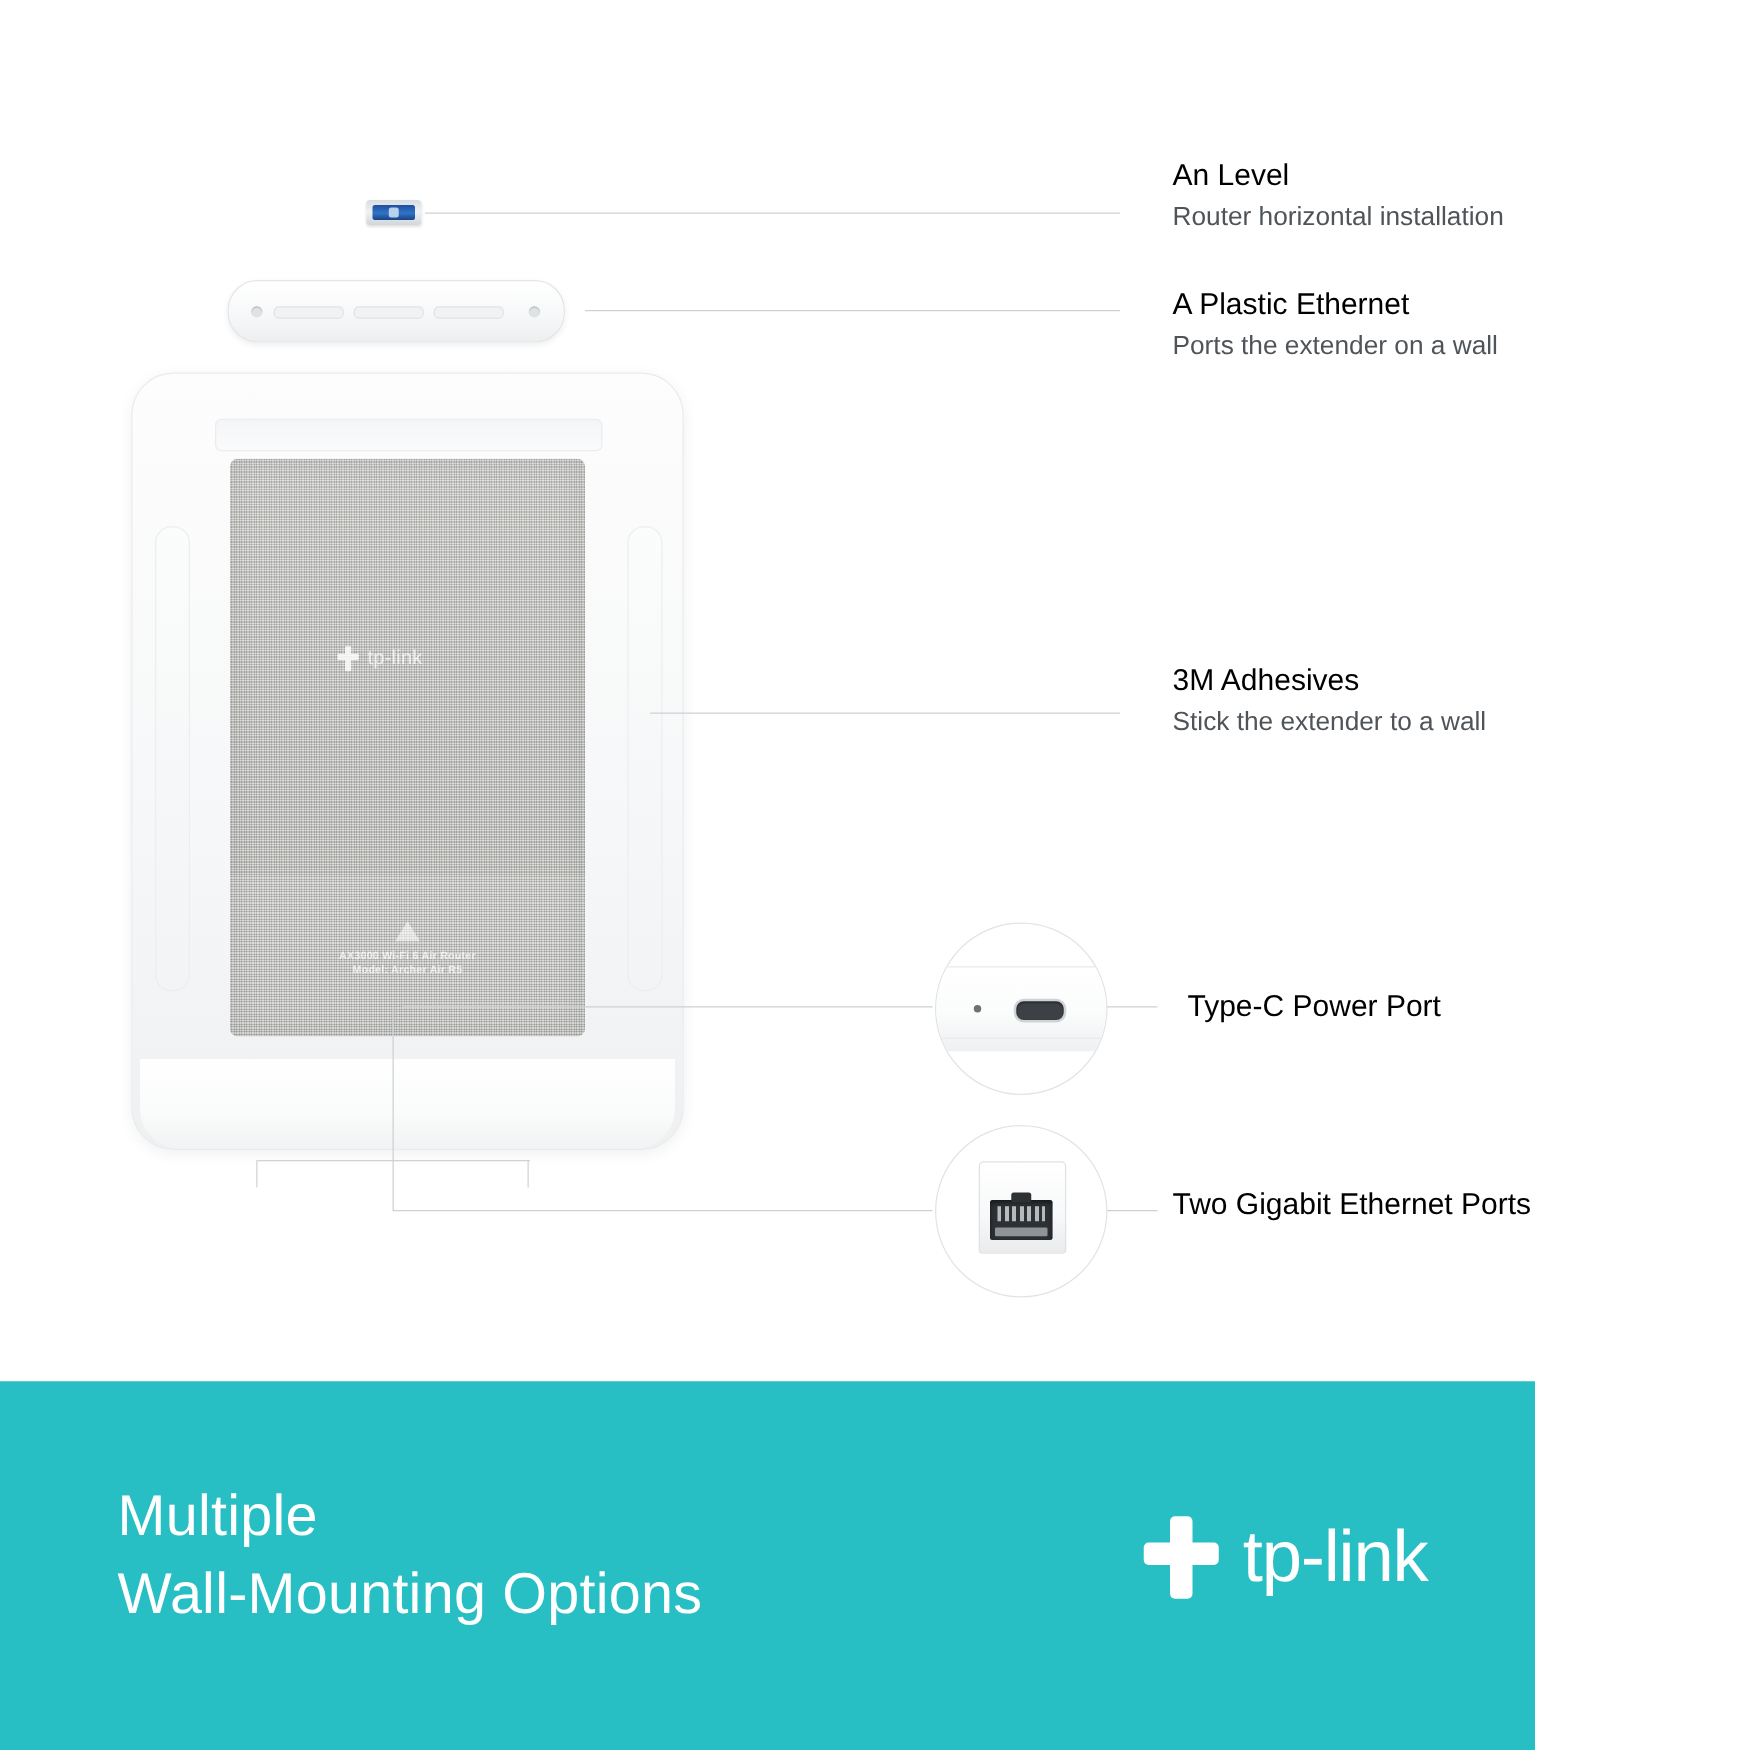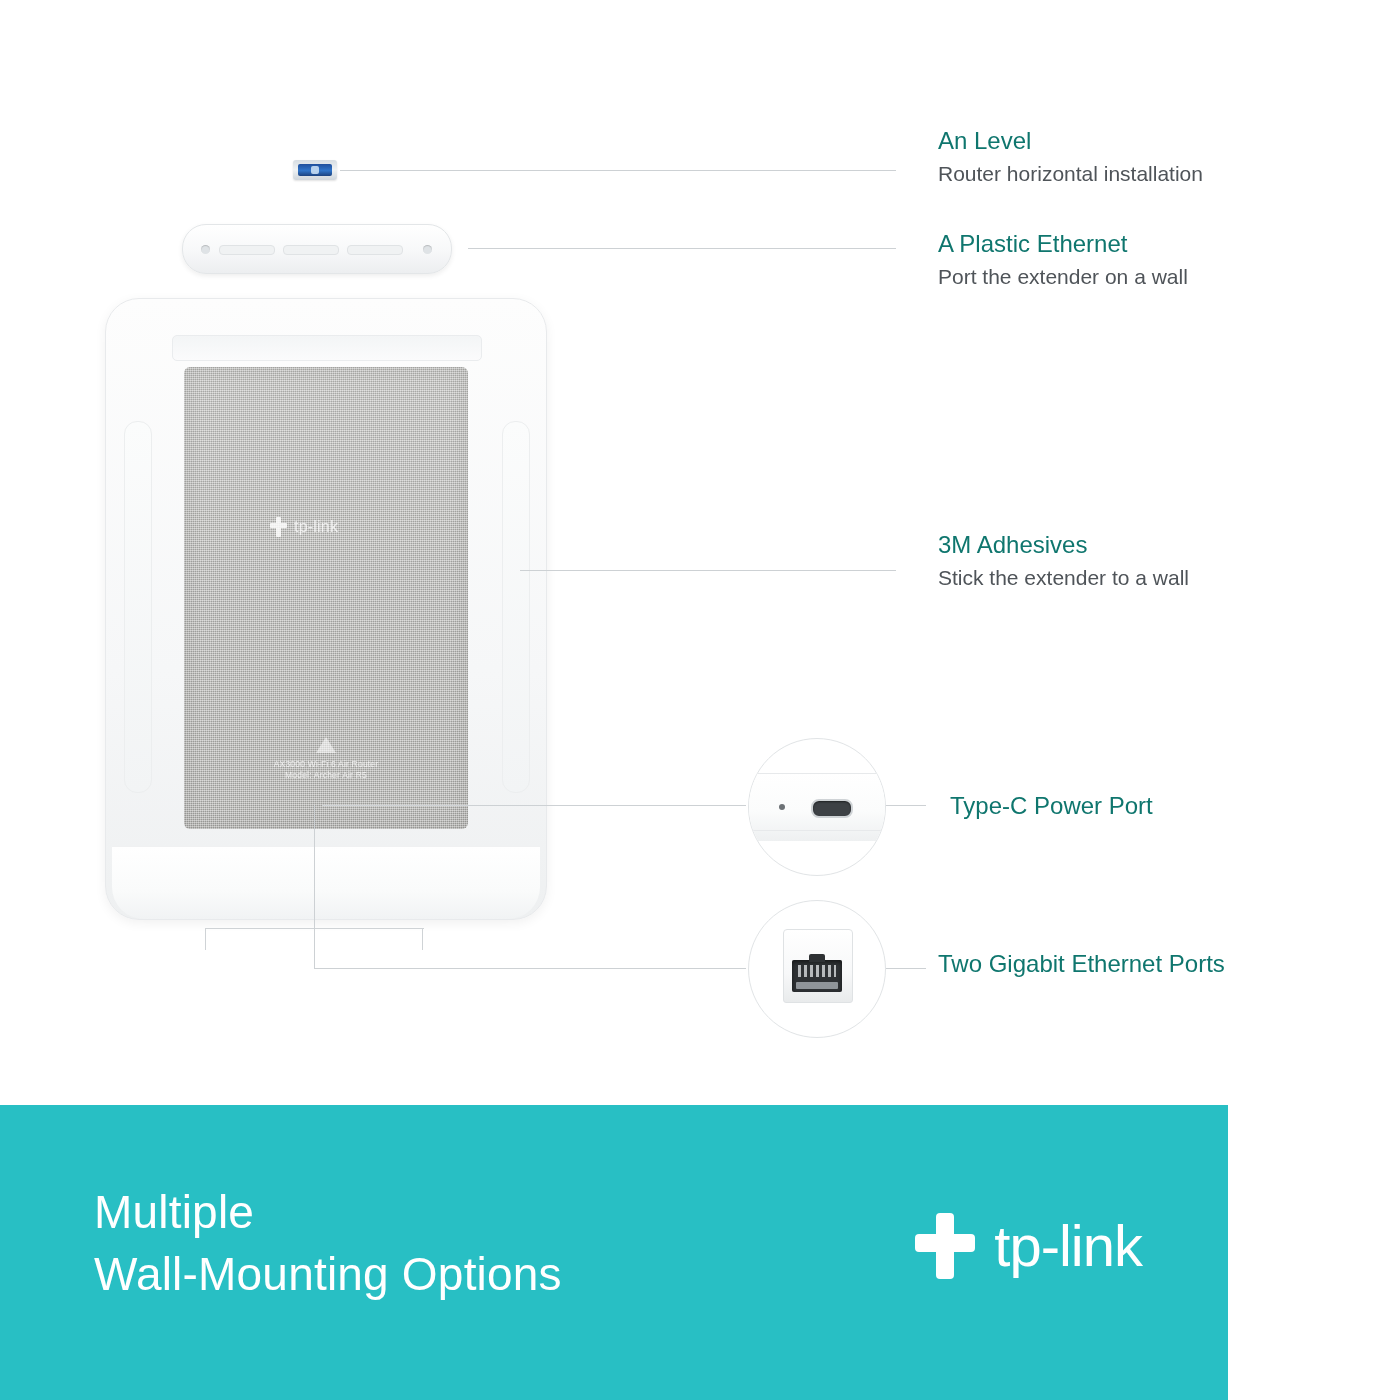--- a/index.html
+++ b/index.html
@@ -164,20 +164,21 @@
     border-bottom: 16px solid rgba(255,255,255,.55);
   }
   .fabric .model-text {
     position: absolute;
     left: 0; right: 0; top: 392px;
     text-align: center;
     color: rgba(255,255,255,.72);
     font-size: 8.5px;
     line-height: 11px;
     letter-spacing: .2px;
+    font-weight: bold;
   }
 
   
   .clamp {
     position: absolute;
     left: 205px; top: 928px;
     width: 218px; height: 22px;
     border: 1px solid #cfd3d6;
     border-top: none;
     border-bottom: none;
@@ -270,21 +271,21 @@
     left: 4px; bottom: 3px;
     width: 42px; height: 7px;
     background: #9aa0a4;
     border-radius: 1px;
     opacity: .9;
   }
 
   
   .callout { position: absolute; }
   .callout .title {
-    color: #0f766e;
+    color: #000000;
     font-size: 24px;
     line-height: 30px;
     font-weight: 400;
     white-space: nowrap;
   }
   .callout .sub {
     color: #4f5459;
     font-size: 21px;
     line-height: 30px;
     font-weight: 400;
@@ -409,21 +410,21 @@
       </div>
     </div>
 
     <div class="callout c-level">
       <div class="title">An Level</div>
       <div class="sub">Router horizontal installation</div>
     </div>
 
     <div class="callout c-bracket">
       <div class="title">A Plastic Ethernet</div>
-      <div class="sub">Port the extender on a wall</div>
+      <div class="sub">Ports the extender on a wall</div>
     </div>
 
     <div class="callout c-adhesive">
       <div class="title">3M Adhesives</div>
       <div class="sub">Stick the extender to a wall</div>
     </div>
 
     <div class="callout c-typec">
       <div class="title">Type-C Power Port</div>
     </div>

